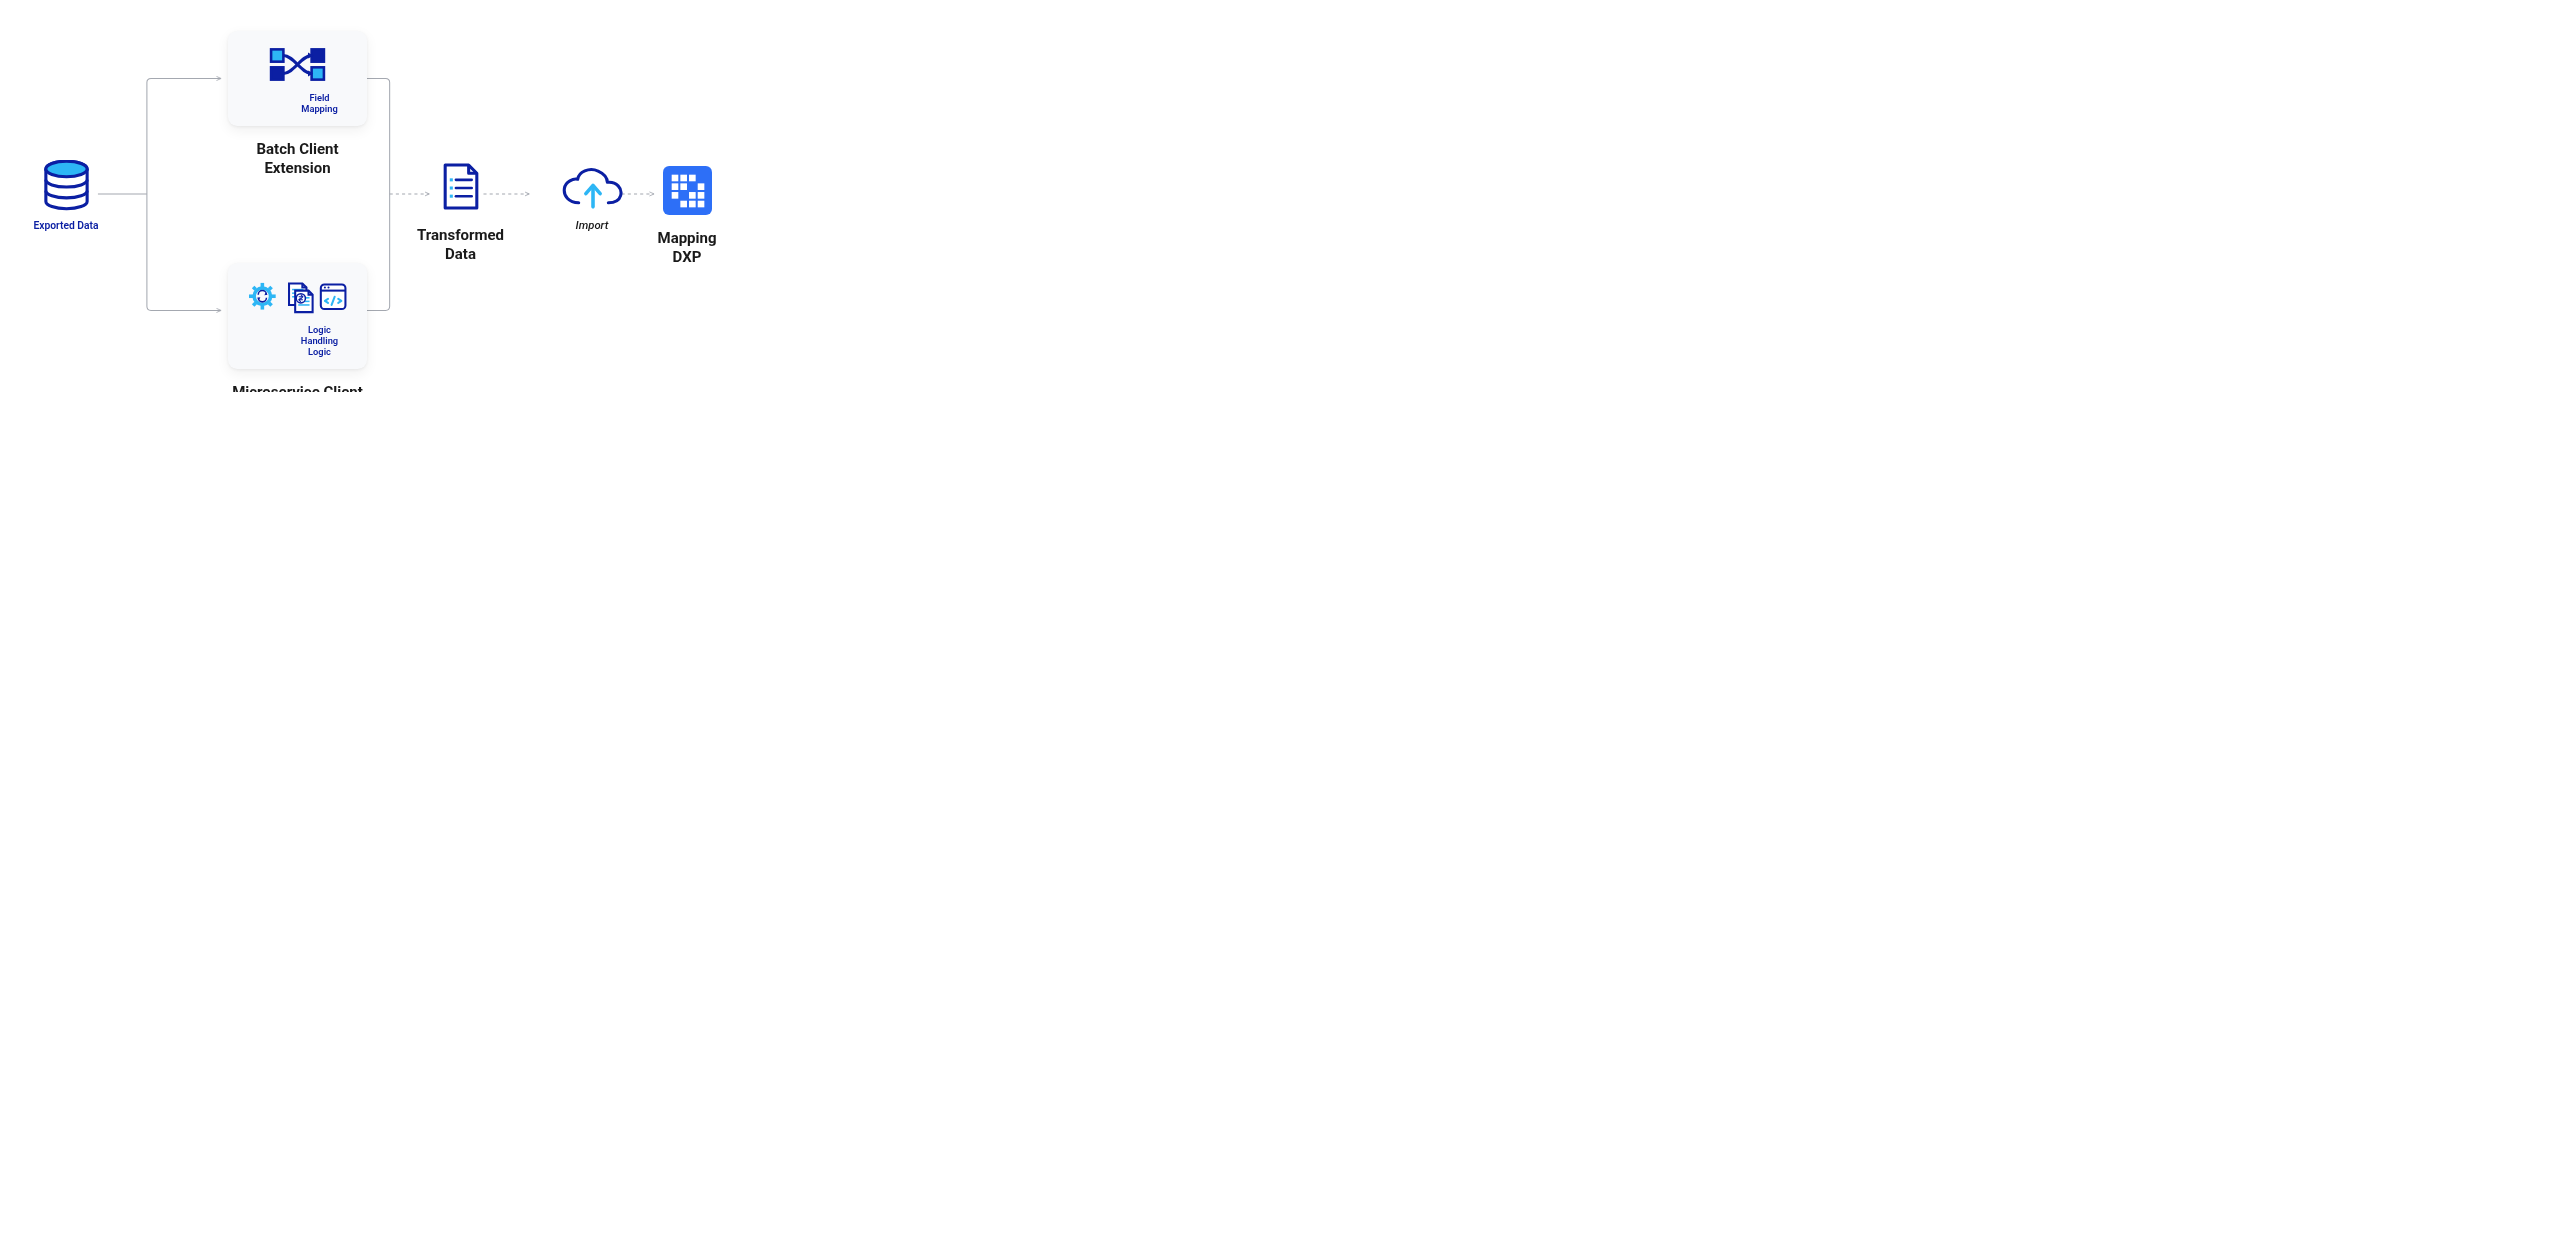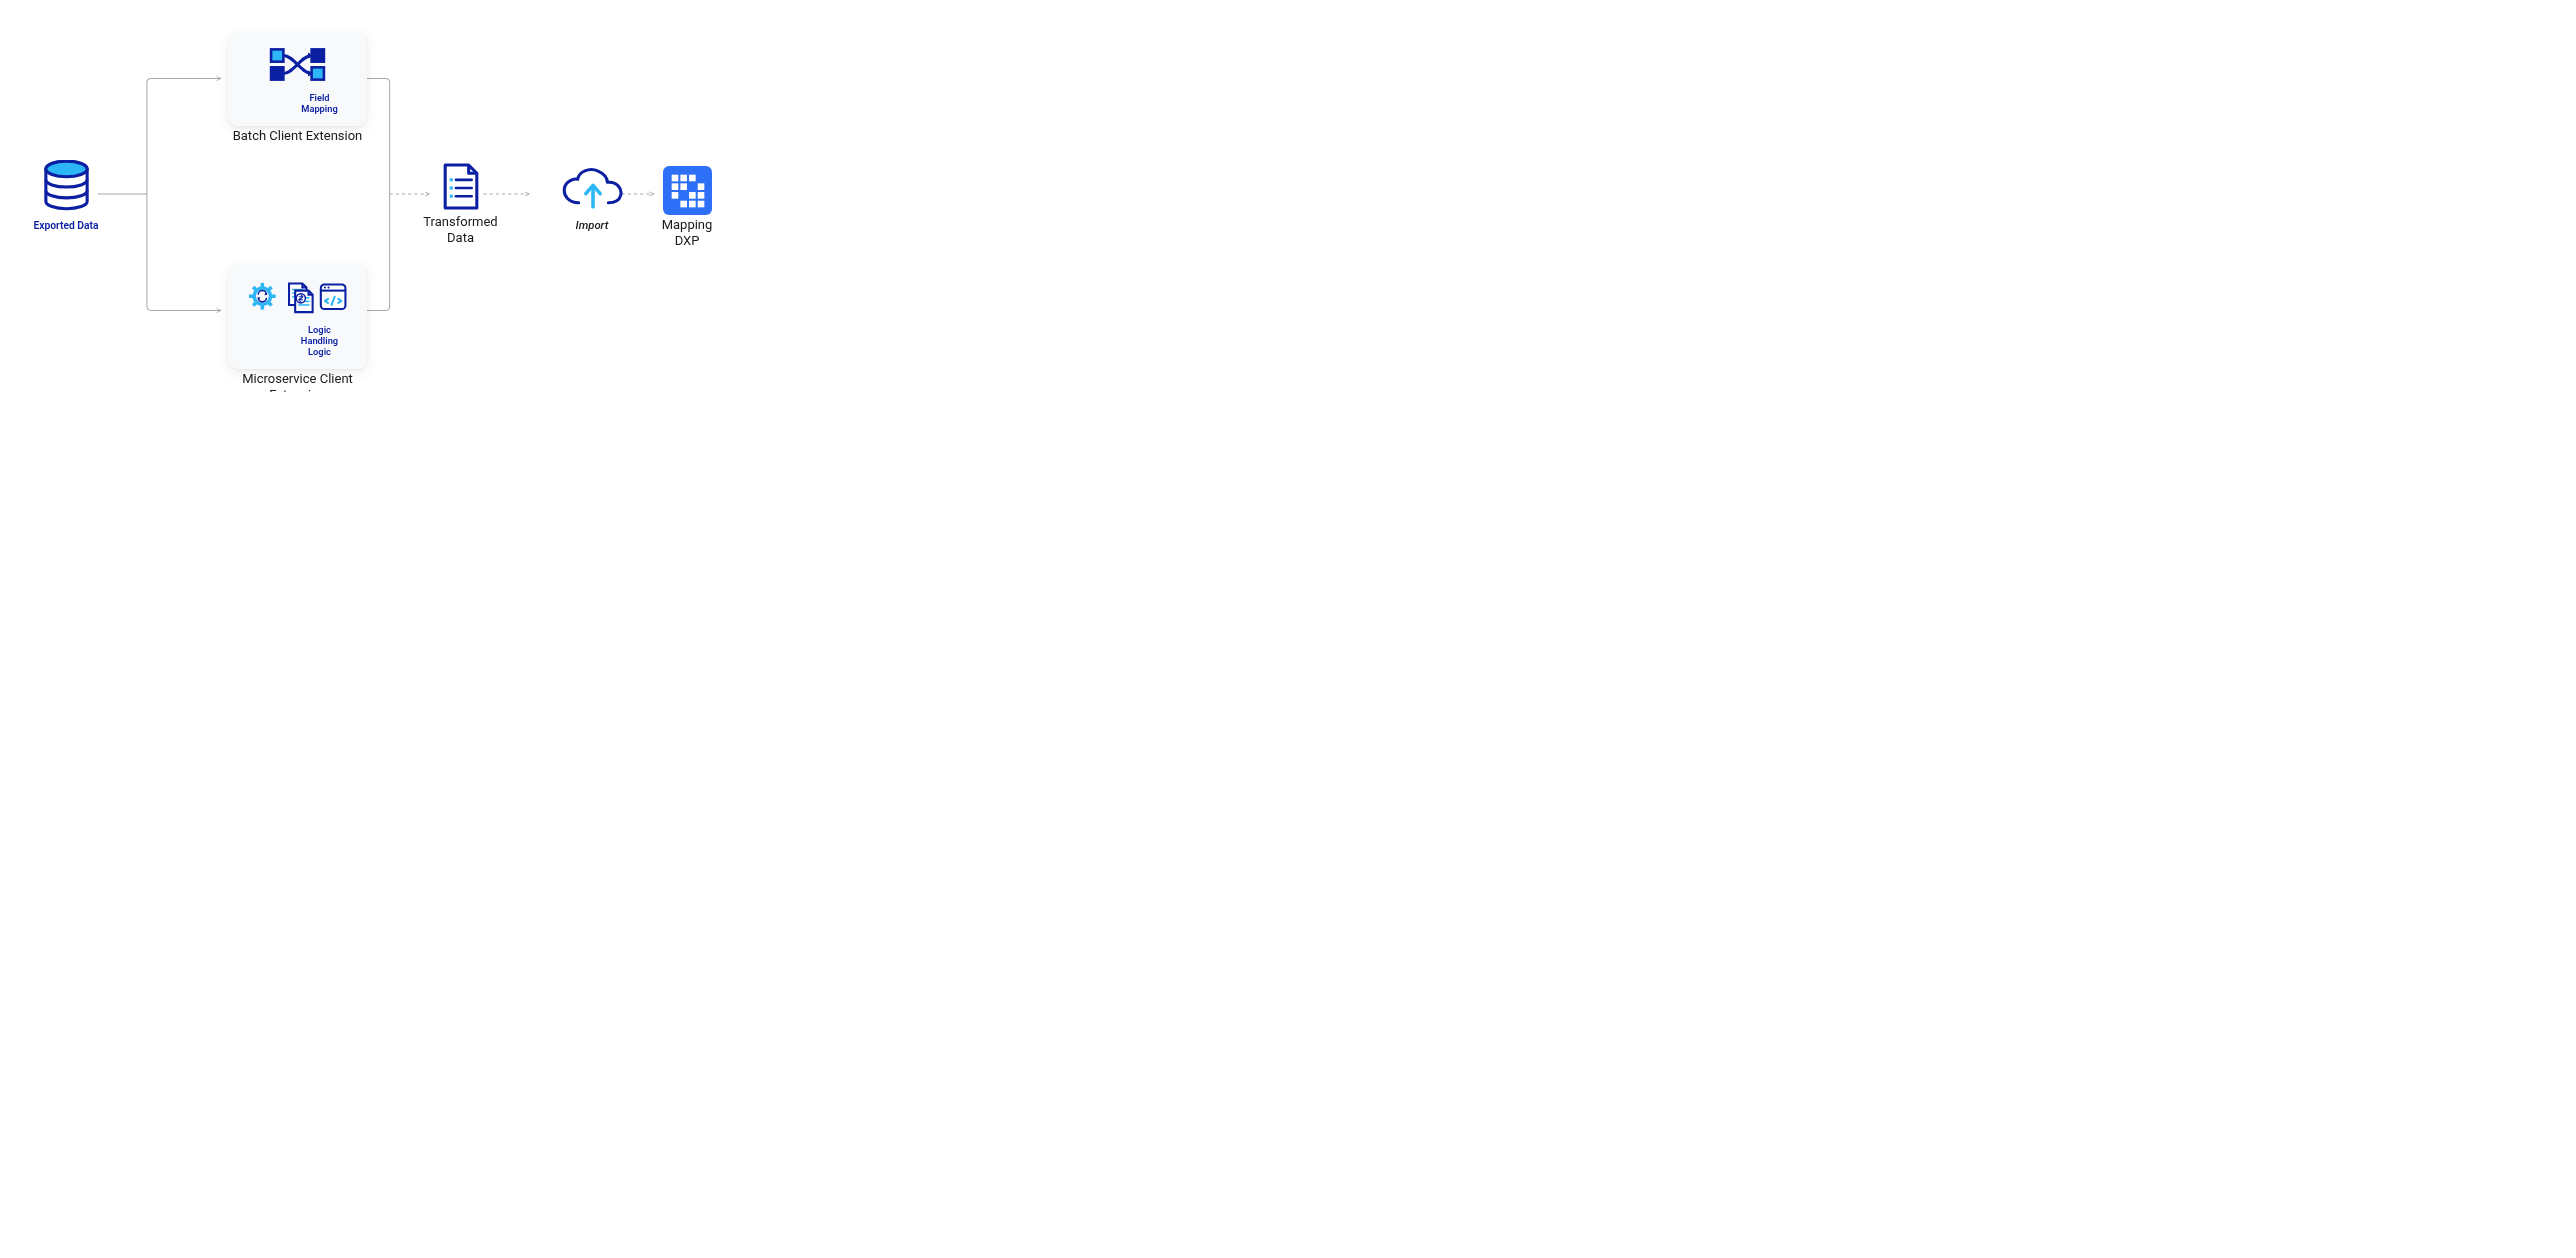--- a/index.html
+++ b/index.html
@@ -16,24 +16,24 @@
     height: 100%;
   }
   .node {
     position: absolute;
     display: flex;
     flex-direction: column;
     align-items: center;
     text-align: center;
   }
   .label-primary {
-    font-size: 13px;
-    font-weight: 400;
+    font-size: 15px;
+    font-weight: 700;
     color: #1a1a1a;
-    margin-top: 2px;
+    margin-top: 14px;
     line-height: 1.25;
   }
   .label-italic {
     font-size: 11.3px;
     font-style: italic;
     font-weight: 500;
     color: #1a1a1a;
     margin-top: 6.2px;
   }
   .label-blue {

